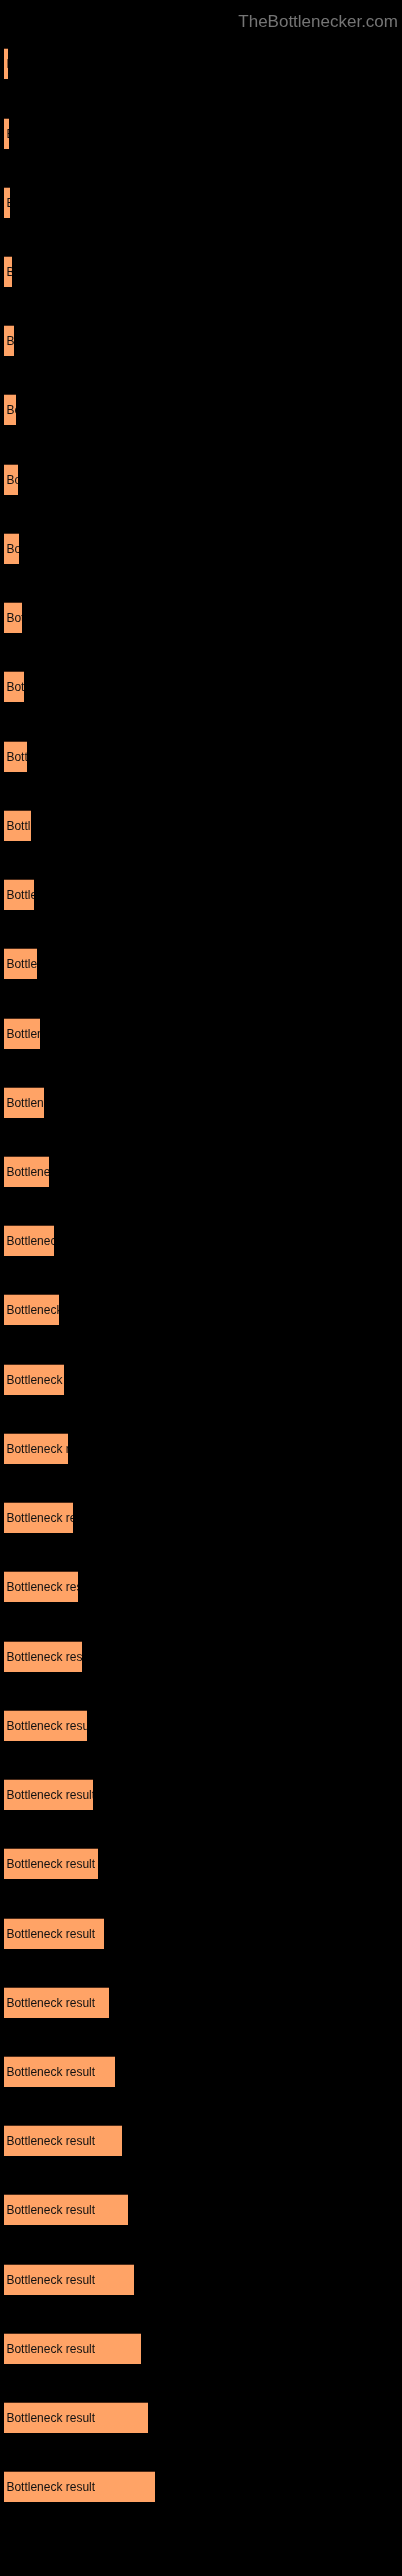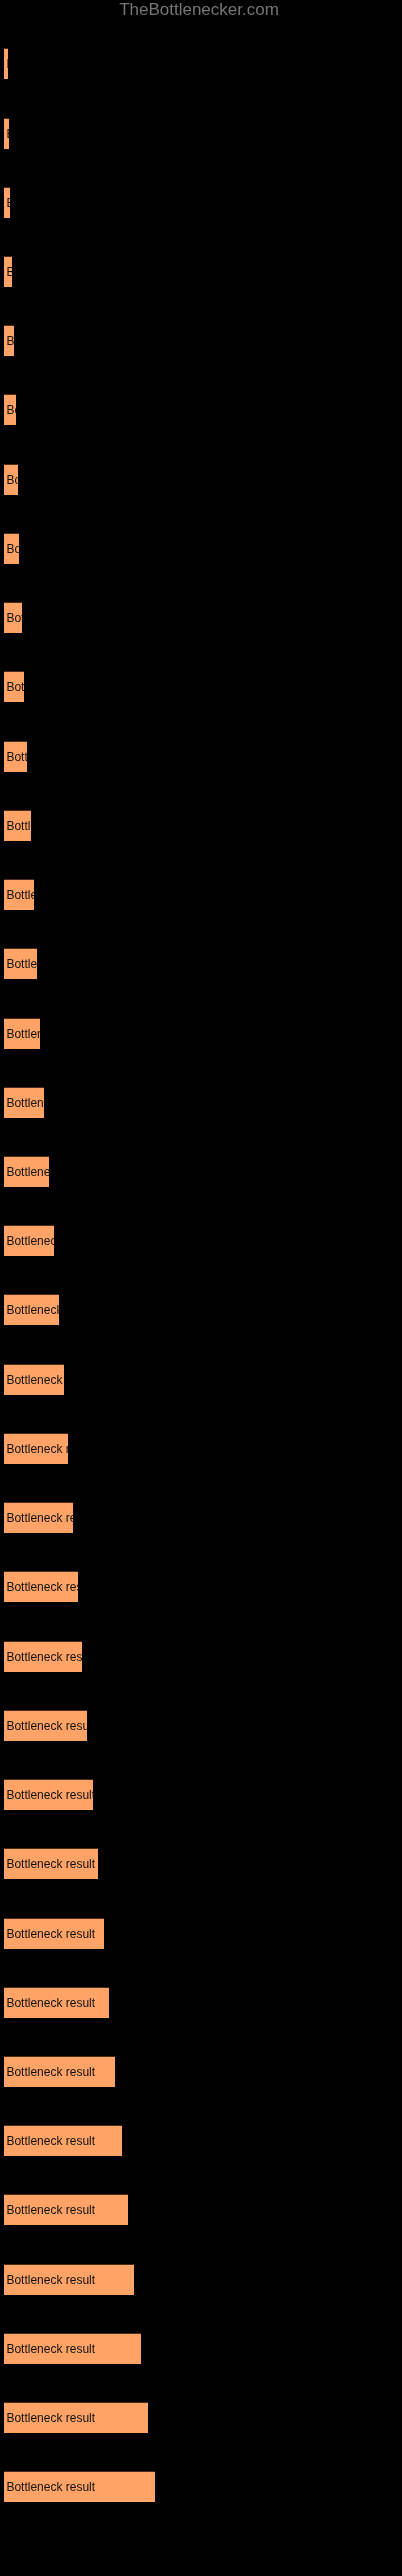--- a/index.html
+++ b/index.html
@@ -16,24 +16,24 @@
     overflow: hidden;
   }
   #chart-root {
     position: relative;
     width: 403px;
     height: 2576px;
     background: #000000;
   }
   .watermark {
     position: absolute;
-    top: 0px;
+    top: 12px;
     left: 0px;
     width: 398px;
-    text-align: center;
+    text-align: right;
     font-family: "Liberation Sans", sans-serif;
     font-size: 17px;
     line-height: 19.3px;
     color: #757575;
     letter-spacing: 0px;
     white-space: nowrap;
     user-select: none;
   }
   .bars-layer {
     position: absolute;

